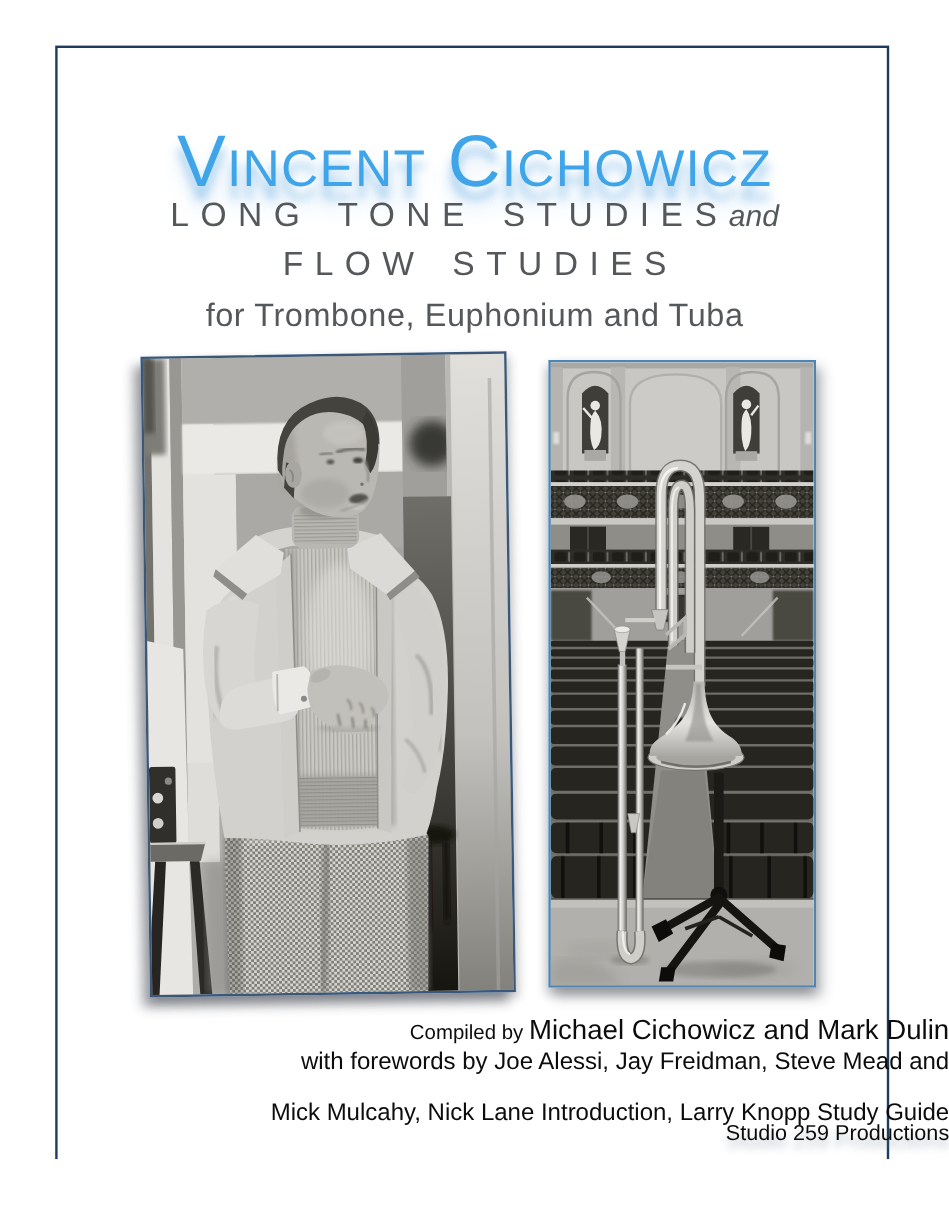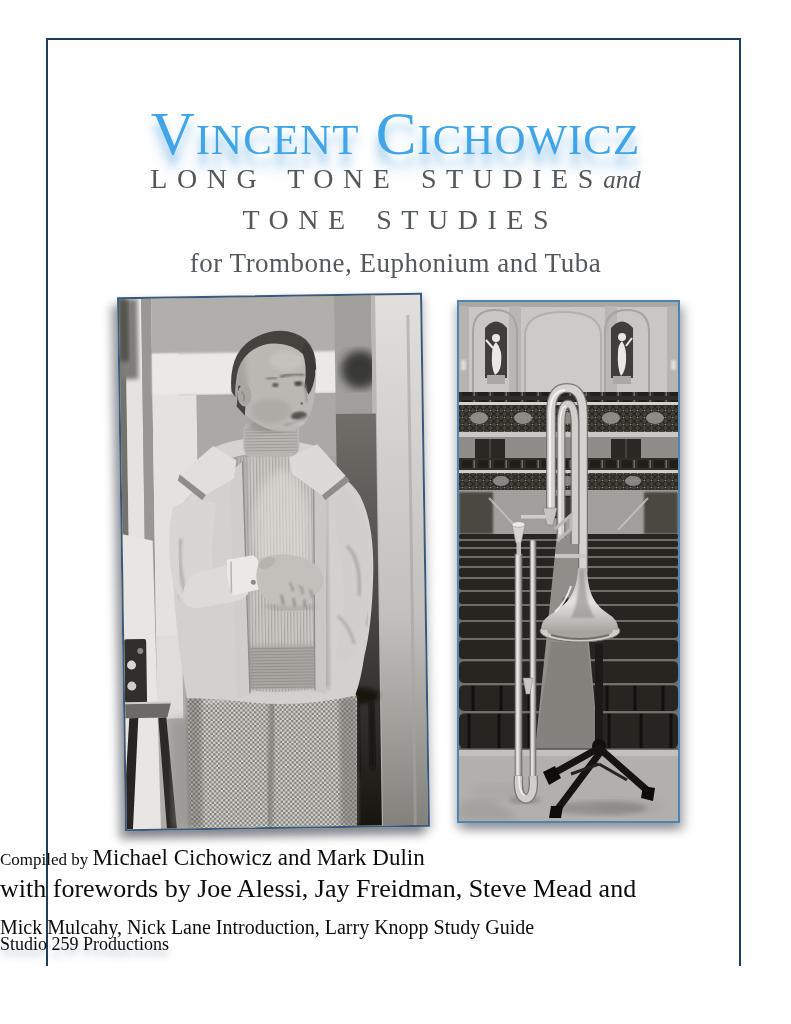--- a/index.html
+++ b/index.html
@@ -1,55 +1,55 @@
 <!DOCTYPE html>
 <html><head>
 <meta charset="utf-8">
 <style>
   html,body{margin:0;padding:0;background:#ffffff;}
   .page{position:relative;width:791px;height:966px;background:#ffffff;overflow:hidden;
-        font-family:Liberation Serif, serif;}
+        font-family:Liberation Sans, sans-serif;}
   .frame{position:absolute;left:46px;top:38px;width:691px;height:941px;border:2px solid #1d3c5e;}
   .title{position:absolute;left:0;right:0;top:58px;text-align:center;
          font-size:61px;font-weight:400;font-variant:small-caps;letter-spacing:1px;
          color:#3fa5e8;
          text-shadow:0 11px 8px rgba(143,195,235,0.85), 0 18px 16px rgba(165,205,240,0.45);}
   .sub{position:absolute;left:0;right:0;text-align:center;color:#55585b;}
   .sub1{top:163px;font-size:28px;}
   .sub2{top:204px;font-size:28px;}
   .sub3{top:248px;font-size:27px;letter-spacing:0.5px;}
   .tracked{letter-spacing:0.34em;margin-right:-0.34em;word-spacing:0.18em;}
   .and{font-style:italic;font-size:25px;letter-spacing:normal;margin-left:10px;}
   .photo{position:absolute;background:#fff;}
   .photo svg{display:block;width:100%;height:100%;}
   .photo-left{left:121px;top:295px;width:301px;height:530px;border:2px solid #39587c;
               transform:rotate(-0.85deg);
               box-shadow:-6px 8px 10px rgba(35,40,50,0.45), 3px 4px 8px rgba(35,40,50,0.22);}
   .photo-right{left:457px;top:300px;width:219px;height:519px;border:2px solid #4e85b2;
               box-shadow:4px 7px 10px rgba(35,40,50,0.38), -3px 5px 8px rgba(35,40,50,0.2);}
-  .credits-line{position:absolute;left:0;right:0;text-align:left;color:#0c0c0c;}
+  .credits-line{position:absolute;left:0;right:0;text-align:right;color:#0c0c0c;}
   .credit1{top:845px;font-size:17px;}
   .credit1 .names{font-size:23px;}
-  .credit2{top:874px;font-size:26px;}
+  .credit2{top:874px;font-size:20px;}
   .credit3{top:900px;font-size:20px;margin-top:16px;}
   .publisher{top:934px;font-size:18px;text-shadow:0 7px 6px rgba(115,130,148,0.45);}
 </style>
 </head>
 <body>
 
 <div class="page">
   <div class="frame"></div>
 
   <h1 class="title">Vincent Cichowicz</h1>
 
   <div class="sub sub1">
     <span class="tracked">LONG TONE STUDIES</span><span class="and">and</span>
   </div>
   <div class="sub sub2">
-    <span class="tracked">TONE STUDIES</span>
+    <span class="tracked">FLOW STUDIES</span>
   </div>
   <div class="sub sub3">for Trombone, Euphonium and Tuba</div>
 
   <figure class="photo photo-left" style="margin:0" aria-label="Black-and-white photograph of Vincent Cichowicz standing in a light jacket and ribbed turtleneck, gesturing while speaking">
     <svg viewBox="0 0 301 530" preserveAspectRatio="none">
       <defs>
         <linearGradient id="dwg" x1="0" y1="0" x2="0" y2="1">
           <stop offset="0" stop-color="#6f6e68"></stop>
             <stop offset="0.45" stop-color="#4a4943"></stop>
             <stop offset="1" stop-color="#16150f"></stop>

